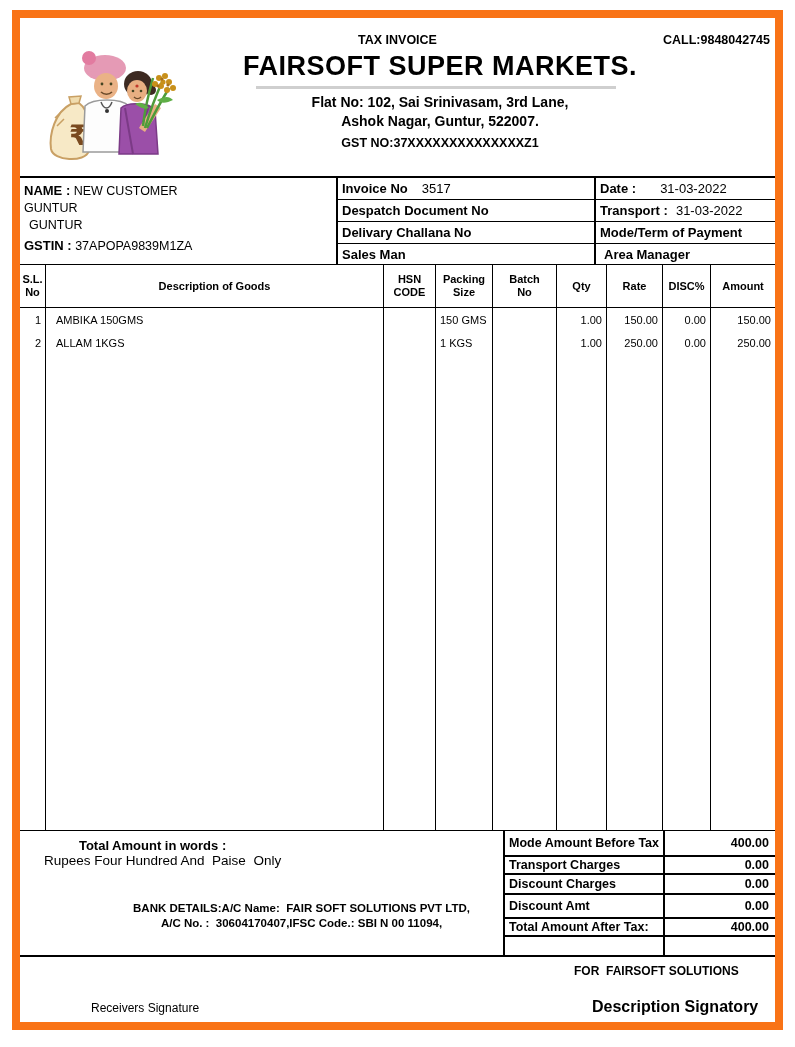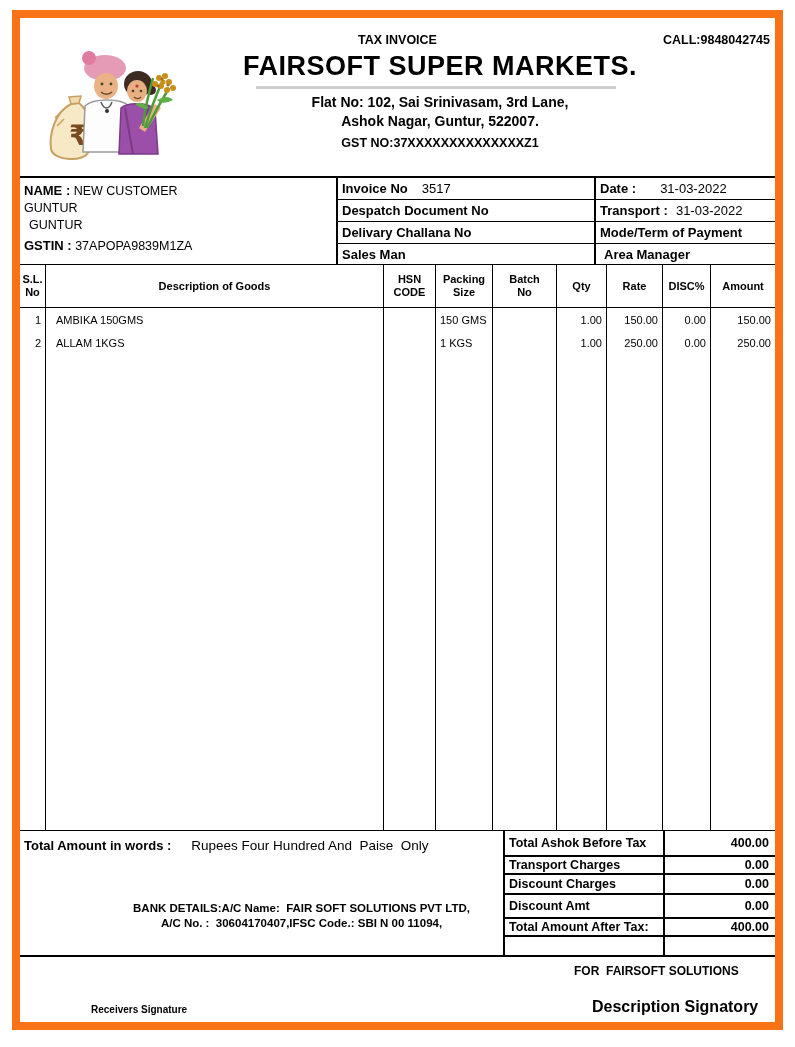--- a/index.html
+++ b/index.html
@@ -55,35 +55,35 @@
   .cell { border-right:1.5px solid #000; overflow:hidden; }
   .cell.lastcol { border-right:none; }
   .th { border-bottom:1.5px solid #000; display:flex; flex-direction:column; justify-content:center; align-items:center; font-weight:bold; font-size:11px; line-height:13px; text-align:center; }
   .td { display:flex; align-items:center; font-size:11px; }
   .td.t-right { justify-content:flex-end; padding-right:4px; }
   .td.t-left  { justify-content:flex-start; padding-left:10px; }
   .td.t-pack  { justify-content:flex-start; padding-left:4px; }
 
   
   .summary-sec { position:absolute; left:0; top:812px; width:100%; height:125px; border-top:1.5px solid #000; }
-  .words-row { position:absolute; left:4px; top:7px; display:flex; align-items:center; }
+  .words-row { position:absolute; left:4px; top:7px; display:flex; align-items:center;flex-direction:column; }
   .words-row .lbl { font-size:13px; }
   .words-row .val { font-size:13.5px; margin-left:20px; }
   .bank-block { position:absolute; left:0; top:70px; width:483px; padding-left:80px; text-align:center; font-weight:bold; font-size:11.5px; line-height:15px; }
   .totals { position:absolute; left:483px; top:0; right:0; bottom:0; border-left:2px solid #000; display:flex; flex-direction:column; }
   .tot-row { display:flex; border-bottom:2px solid #000; }
   .tot-row:last-child { border-bottom:none; flex:1; }
   .tot-label { width:160px; border-right:2px solid #000; font-weight:bold; font-size:12.5px; display:flex; align-items:center; padding-left:4px; }
   .tot-value { flex:1; font-weight:bold; font-size:12.5px; display:flex; align-items:center; justify-content:flex-end; padding-right:6px; }
   .h26{height:26px;} .h18{height:18px;} .h20{height:20px;} .h24{height:24px;} .h19{height:18px;}
 
   
   .footer-sec { position:absolute; left:0; top:937px; width:100%; bottom:0; border-top:2px solid #000; }
   .for-company { position:absolute; left:554px; top:7px; font-weight:bold; font-size:12px; }
-  .recv-sign { position:absolute; left:71px; bottom:7px; font-weight:bold; font-size:10px; }
+  .recv-sign { position:absolute; left:71px; bottom:7px; font-weight:normal; font-size:12px; }
   .auth-sign { position:absolute; left:572px; bottom:6px; font-weight:bold; font-size:16px; }
 </style>
 </head>
 <body>
 
 <div class="sheet">
 
   <div class="header-sec">
     <div class="doc-type">TAX INVOICE</div>
     <div class="call-no">CALL:9848042745</div>
@@ -267,21 +267,21 @@
     <div class="words-row">
       <span class="lbl">Total Amount in words :</span>
       <span class="val pre">Rupees Four Hundred And  Paise  Only</span>
     </div>
     <div class="bank-block">
       <div class="pre">BANK DETAILS:A/C Name:  FAIR SOFT SOLUTIONS PVT LTD,</div>
       <div class="pre">A/C No. :  30604170407,IFSC Code.: SBI N 00 11094,</div>
     </div>
     <div class="totals">
       <div class="tot-row h26">
-        <div class="tot-label">Total Ashok Before Tax</div>
+        <div class="tot-label">Mode Amount Before Tax</div>
         <div class="tot-value">400.00</div>
       </div>
       <div class="tot-row h18">
         <div class="tot-label">Transport Charges</div>
         <div class="tot-value">0.00</div>
       </div>
       <div class="tot-row h20">
         <div class="tot-label">Discount Charges</div>
         <div class="tot-value">0.00</div>
       </div>

